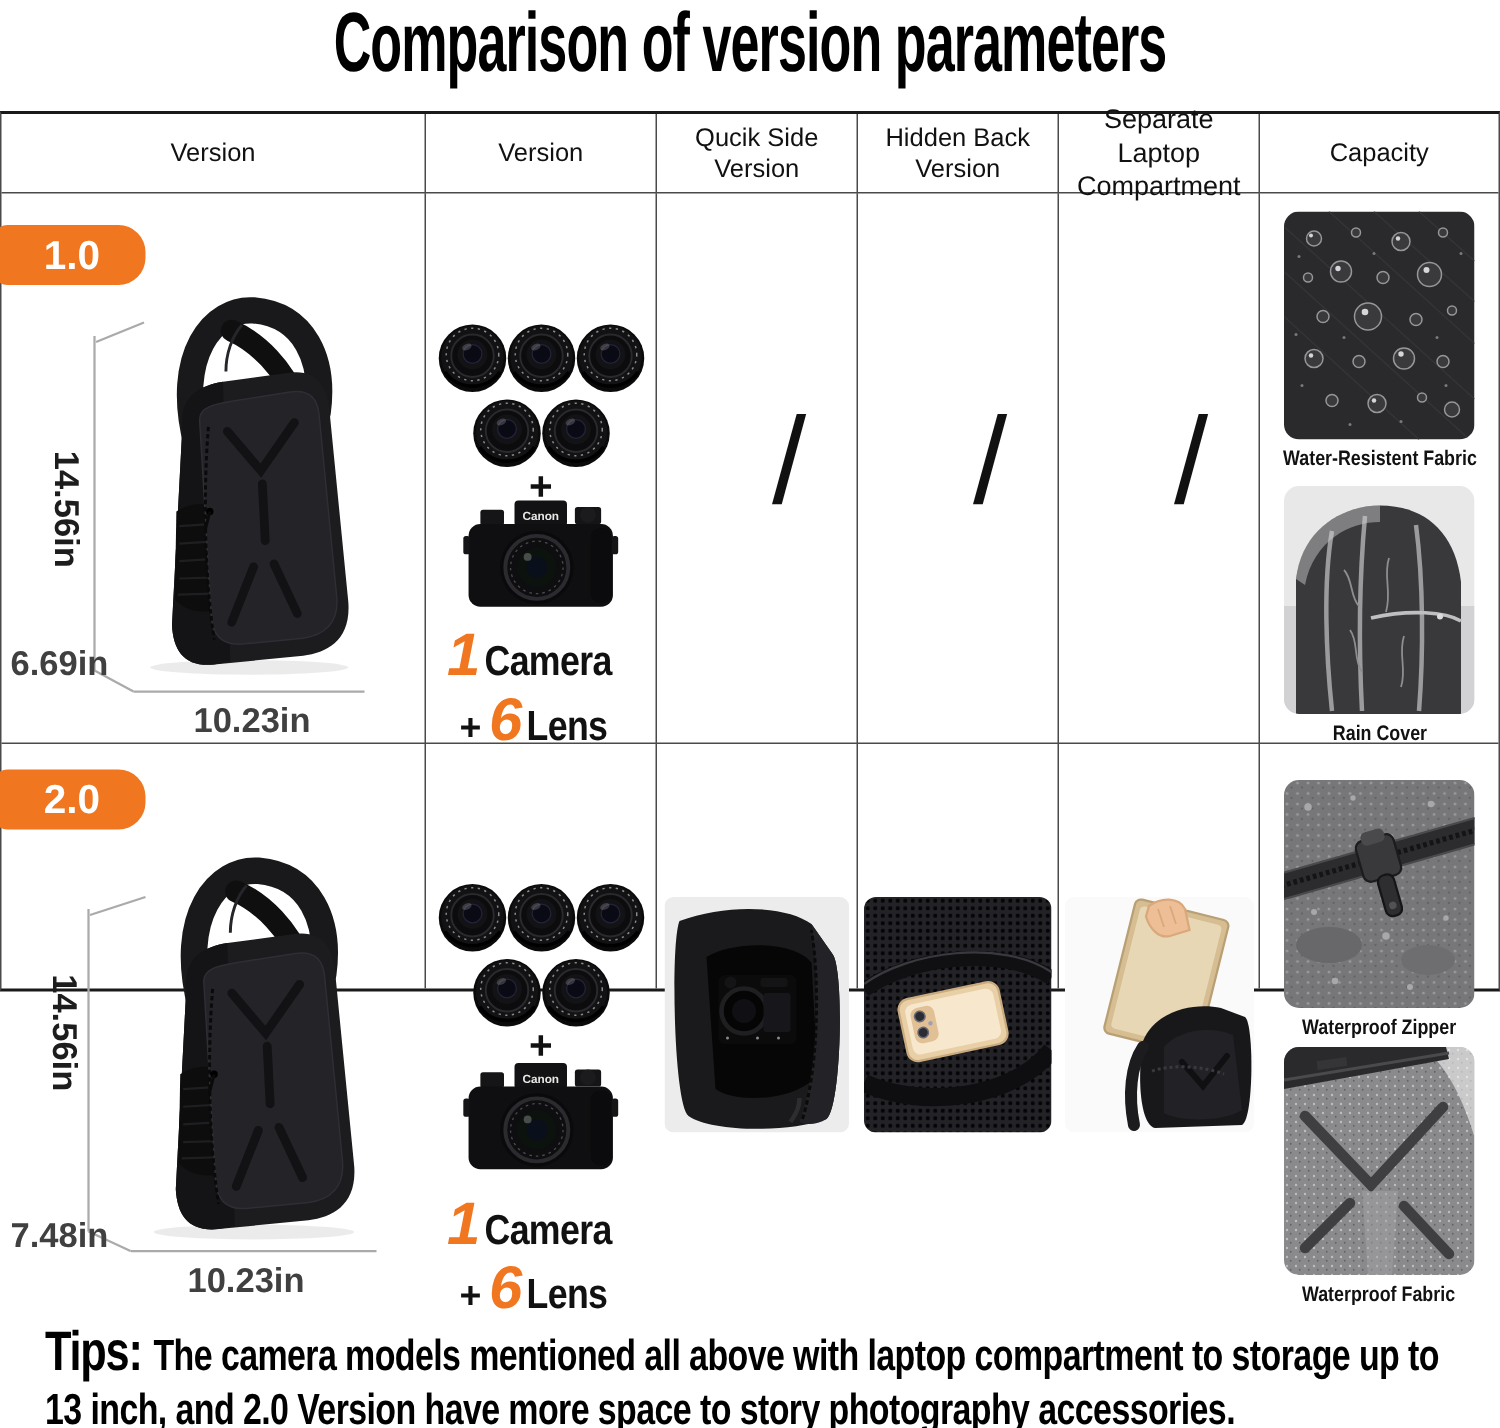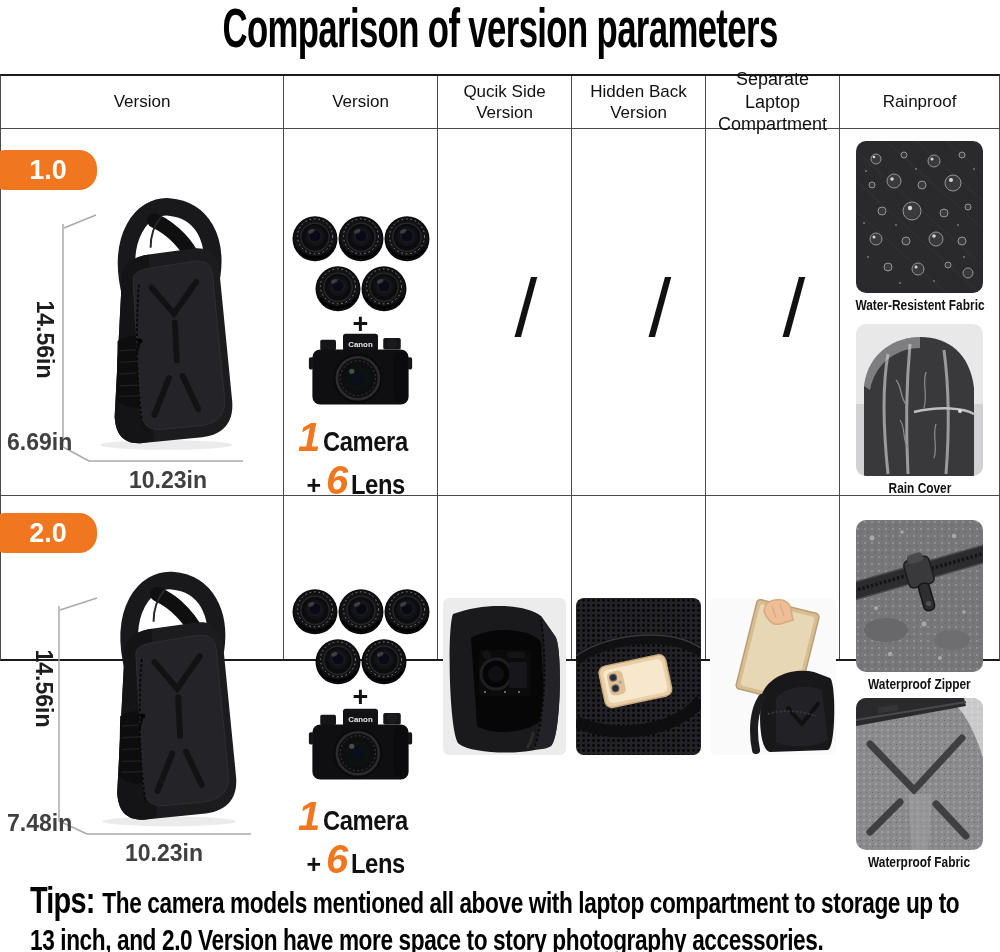--- a/index.html
+++ b/index.html
@@ -119,21 +119,21 @@
 
   <div class="title">Comparison of version parameters</div>
 
   <div class="tbl">
 
     <div class="cell hcell">Version</div>
     <div class="cell hcell">Version</div>
     <div class="cell hcell">Qucik Side Version</div>
     <div class="cell hcell">Hidden Back Version</div>
     <div class="cell hcell small">Separate Laptop Compartment</div>
-    <div class="cell hcell c6">Rainproof</div>
+    <div class="cell hcell c6">Capacity</div>
 
     <div class="cell">
       <div class="badge" style="top:21px">1.0</div>
       <svg style="position:absolute;left:68px;top:66px" width="170" height="258" viewBox="0 0 175 265">
           <use href="#sym-bag"></use>
         </svg>
       <svg class="mlines" width="283" height="367">
         <g stroke="#aaa" stroke-width="1.5" fill="none">
           <path d="M95,86 L63,99"></path>
             <path d="M62,95 L62,318"></path>

